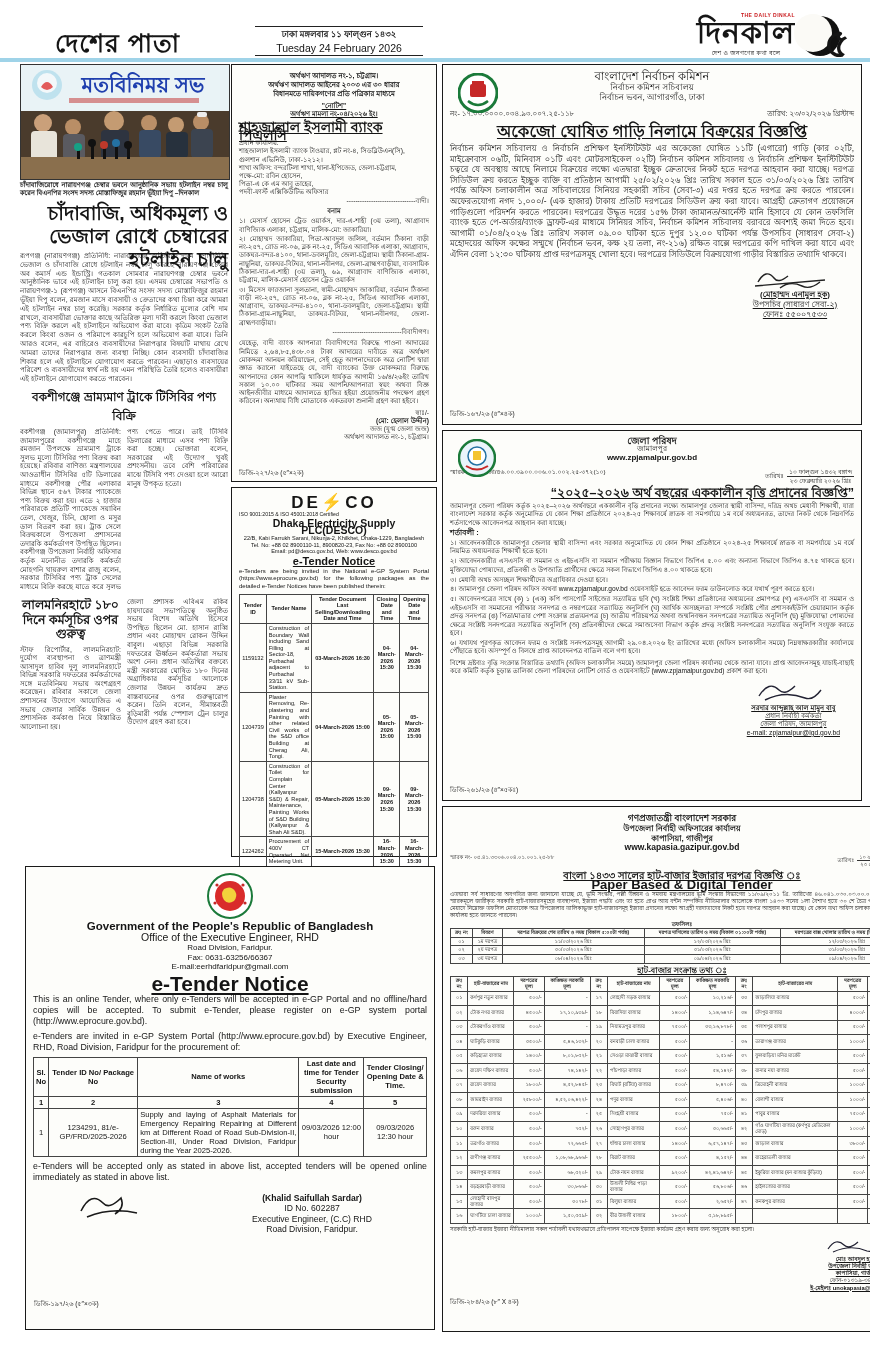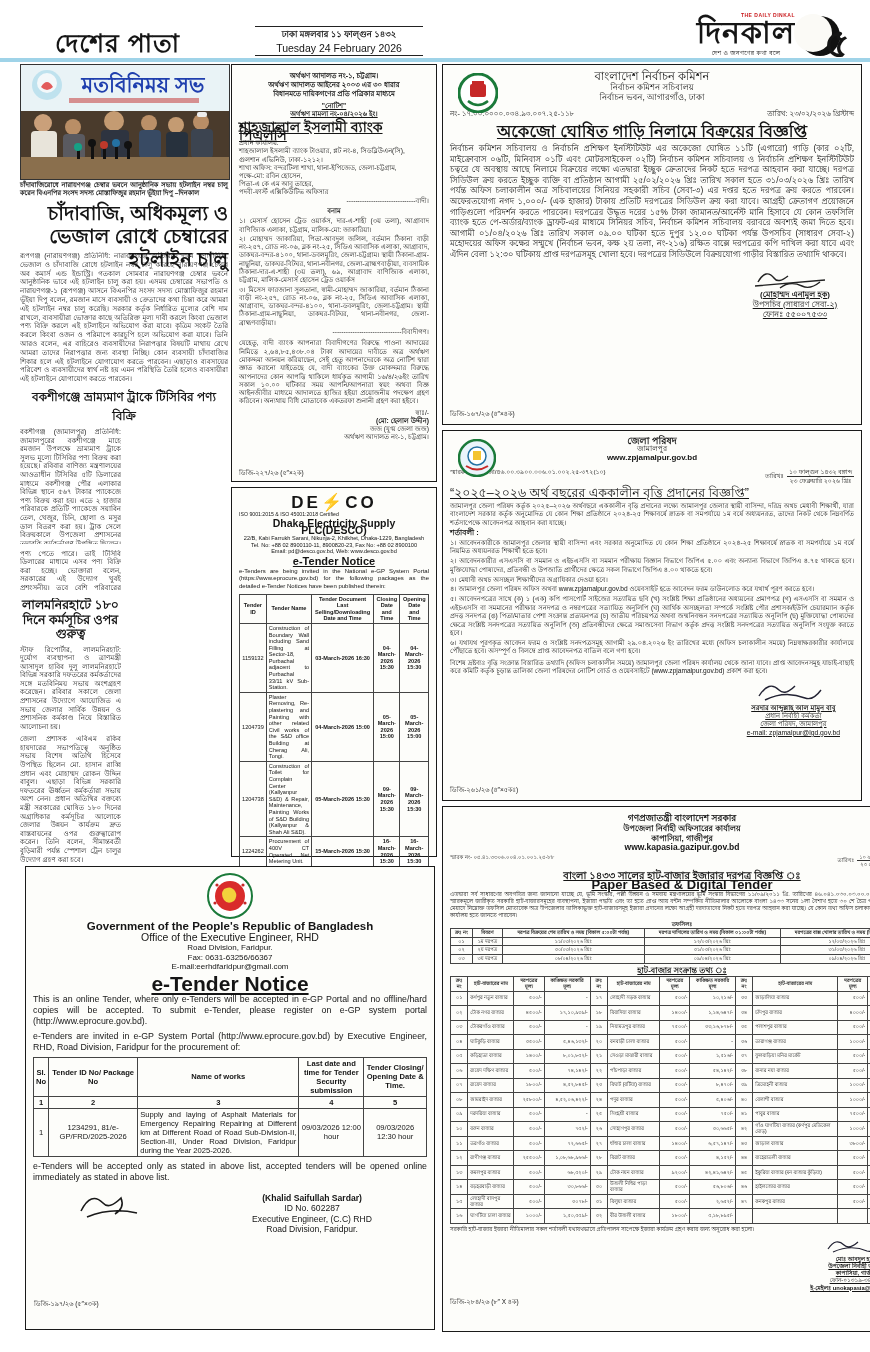--- a/index.html
+++ b/index.html
@@ -25,21 +25,21 @@
   .ref{font-size:6.5px;}
   table{border-collapse:collapse;width:100%;}
   th,td{border:.8px solid #444;padding:1px 2px;vertical-align:middle;}
   .sig-svg{display:block;}
   
   .photo{position:absolute;left:20px;top:64px;width:208px;height:114px;border:1px solid #333;}
   .caption{position:absolute;left:20px;top:181px;width:208px;font-size:6.6px;font-weight:bold;line-height:8.2px;text-align:justify;}
   .hl1{position:absolute;left:20px;top:202px;width:208px;font-size:19.5px;font-weight:bold;line-height:23px;text-align:right;}
   .body1{position:absolute;left:20px;top:252px;width:208px;height:133px;font-size:7px;line-height:8.8px;text-align:justify;overflow:hidden;}
   .hl2{position:absolute;left:20px;top:388px;width:208px;font-size:12px;font-weight:bold;line-height:18.5px;text-align:center;}
-  .cols2{position:absolute;left:20px;top:428px;width:208px;display:flex;gap:6px;flex-direction:column;}
+  .cols2{position:absolute;left:20px;top:428px;width:208px;display:flex;gap:6px;}
   .cols2>div{width:101px;font-size:7px;line-height:8.6px;text-align:justify;overflow:hidden;}
   .art2{height:162px;}
   .art3wrap{top:598px;height:264px;}
   .hl3{font-size:12.5px;font-weight:bold;line-height:14.5px;text-align:center;margin-bottom:4px;}
   
   .court{left:231px;top:64px;width:206px;height:418px;font-size:6.7px;line-height:8.3px;}
   .court .h{font-size:7px;font-weight:bold;text-align:center;line-height:9px;}
   .court .bank{font-size:14px;font-weight:bold;margin-top:4px;text-decoration:underline;}
   .court .lines div{line-height:8.2px;}
   .court .defs div{margin-bottom:1px;text-align:justify;}
@@ -61,21 +61,21 @@
   .seal{position:absolute;left:8px;top:2px;}
   .ec .o1{font-size:11.5px;font-weight:normal;}
   .ec .o2{font-size:8.5px;}
   .memoline{display:flex;justify-content:space-between;font-size:7.2px;margin-top:6px;}
   .bigtitle{font-size:16.5px;font-weight:bold;text-decoration:underline;text-align:center;margin:7px 0 6px;}
   .sigblock{text-align:center;float:right;margin-right:14px;font-size:8px;line-height:10px;text-decoration:underline;}
   .jp{left:442px;top:430px;width:420px;height:371px;font-size:6.6px;line-height:8.4px;}
   .jp .o1{font-size:9.5px;font-weight:bold;}
   .jp .o2{font-size:7.5px;}
   .jp .url{font-size:8px;font-weight:bold;}
-  .jp .title{font-size:12.5px;font-weight:normal;text-decoration:underline;text-align:left;margin:5px 0 4px;}
+  .jp .title{font-size:12.5px;font-weight:bold;text-decoration:underline;text-align:right;margin:5px 0 4px;}
   .jp .shb{font-size:7.5px;font-weight:bold;margin-top:2px;}
   .jp .cond div{margin-top:1.5px;text-align:justify;}
   .datecol{text-align:center;font-size:6.2px;line-height:7.6px;}
   .datecol .top{border-bottom:.8px solid #333;padding:0 2px;}
   .kp{left:442px;top:806px;width:480px;height:526px;font-size:5.6px;line-height:7px;}
   .kp .o1{font-size:9px;font-weight:bold;line-height:11px;}
   .kp .o2{font-size:8px;font-weight:bold;line-height:10px;}
   .kp .url{font-size:8.5px;font-weight:bold;}
   .kp .t1{font-size:10px;font-weight:bold;text-decoration:underline;text-align:center;margin:4px 0 2px;}
   .kp .t2{font-size:13px;font-weight:bold;text-decoration:underline;text-align:center;margin:2px 0 3px;}

